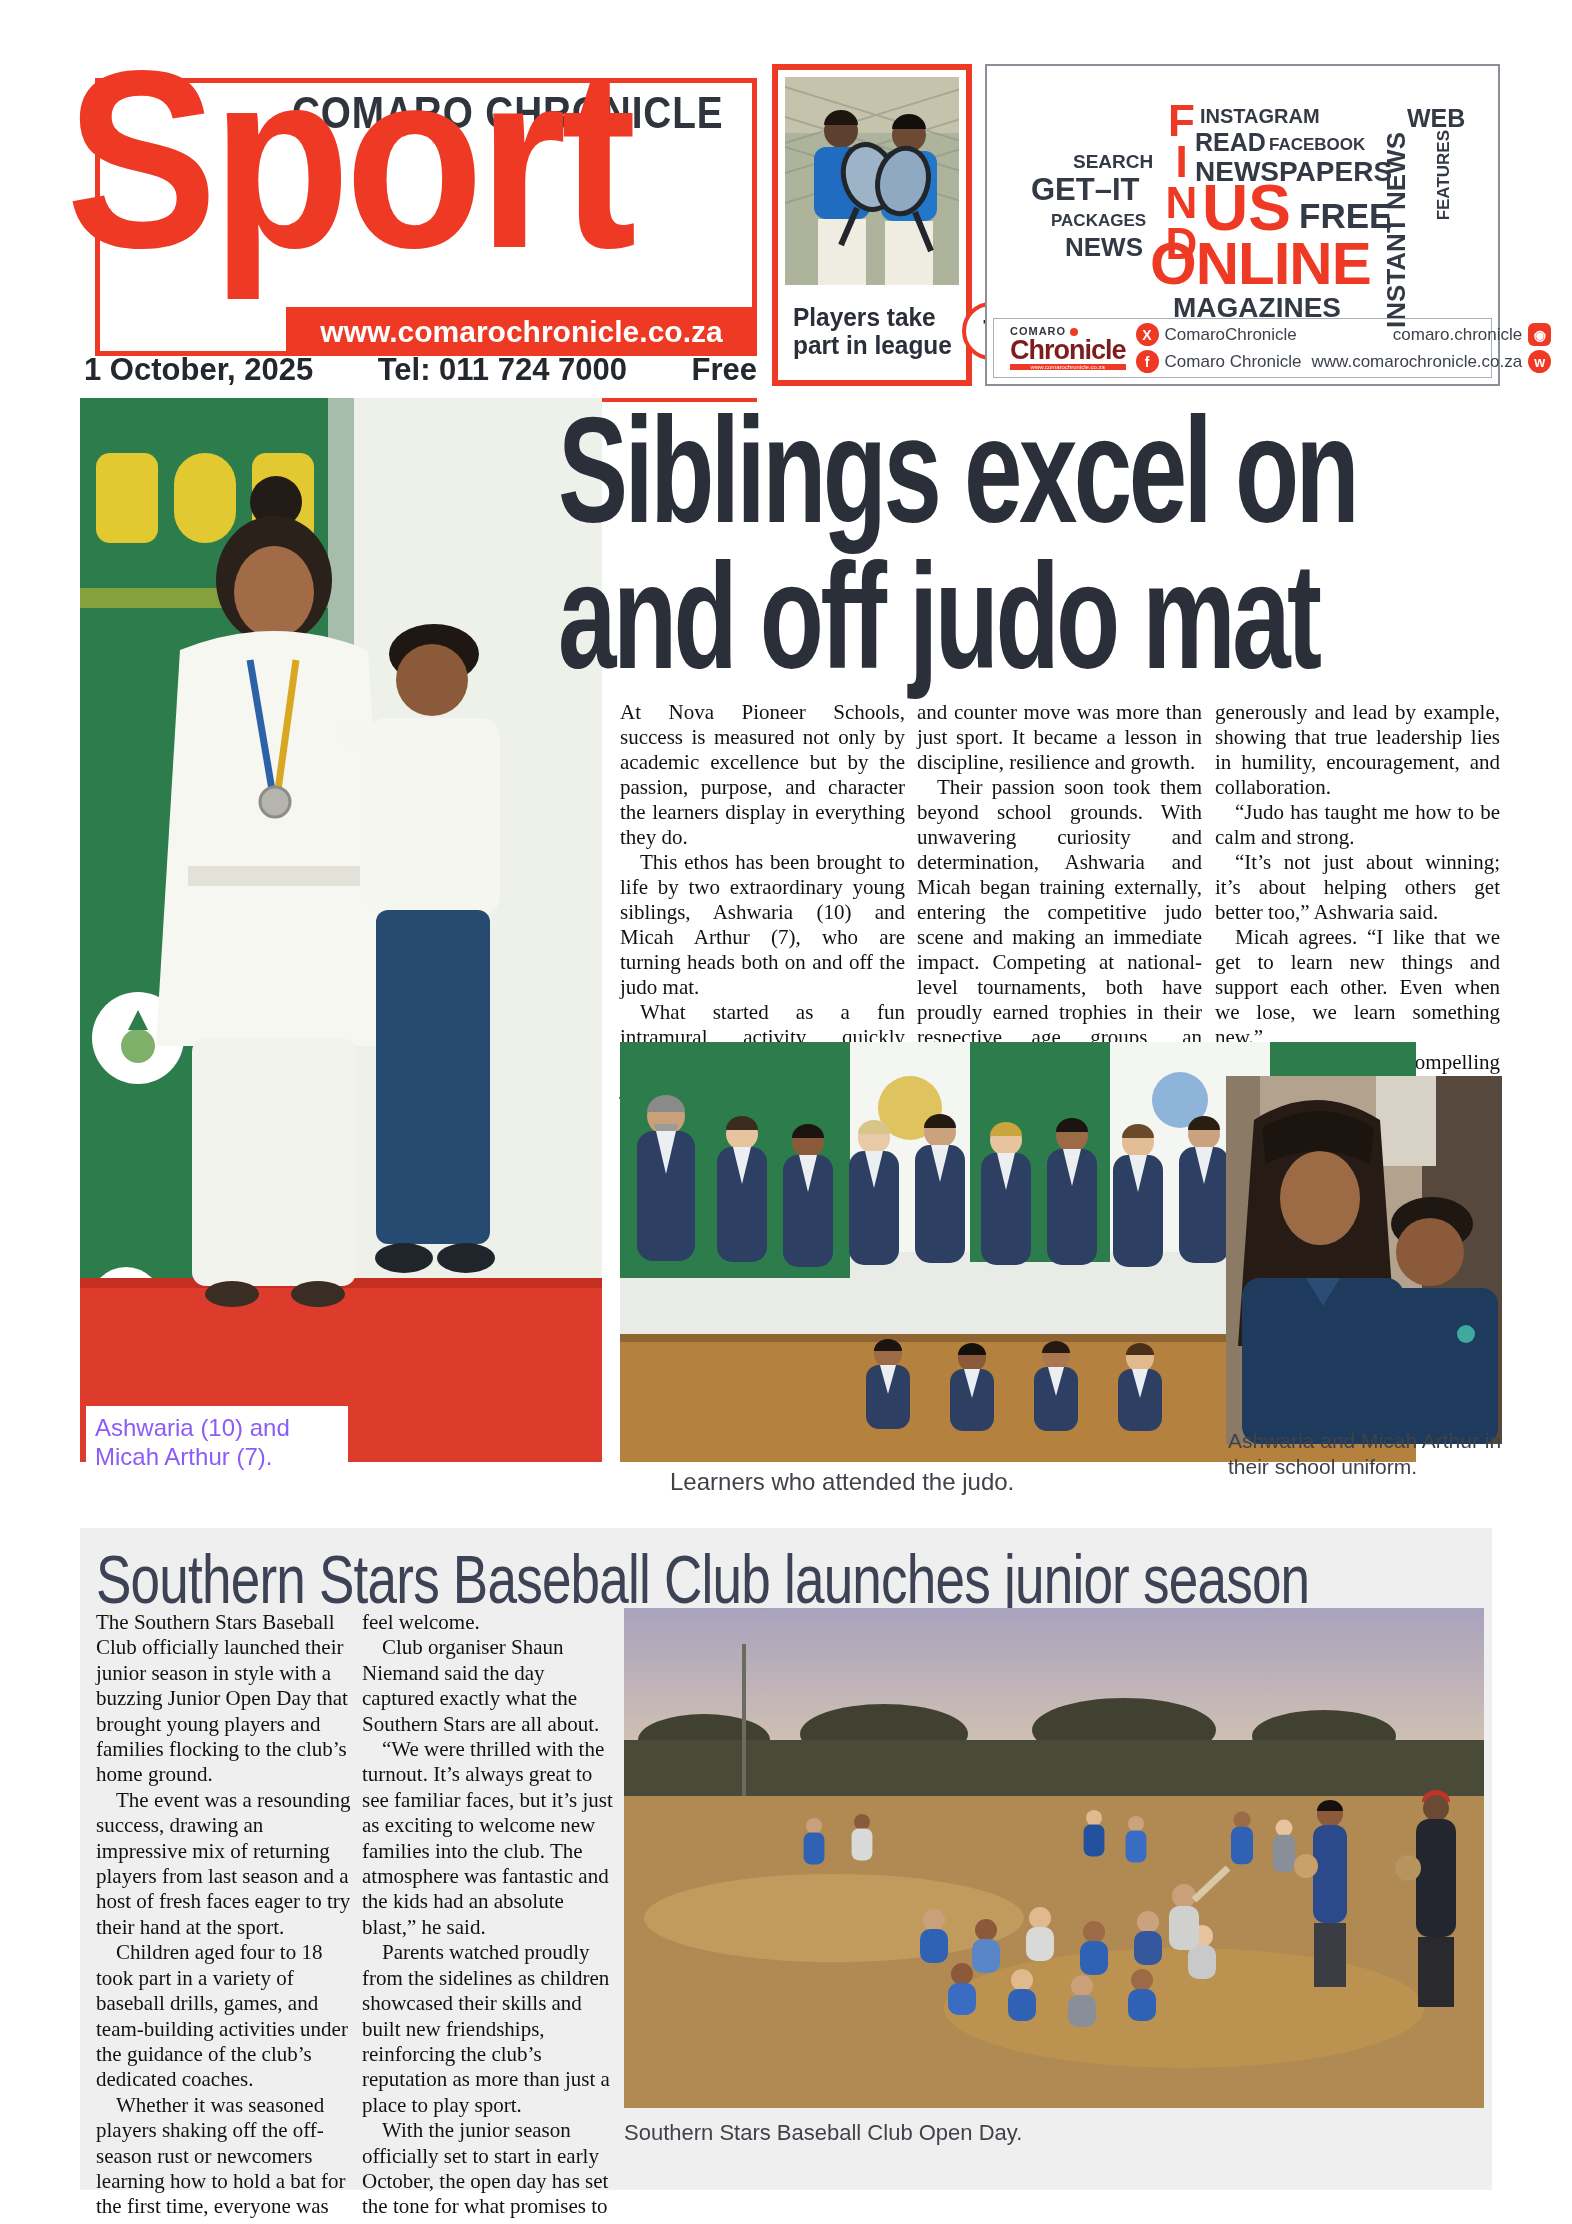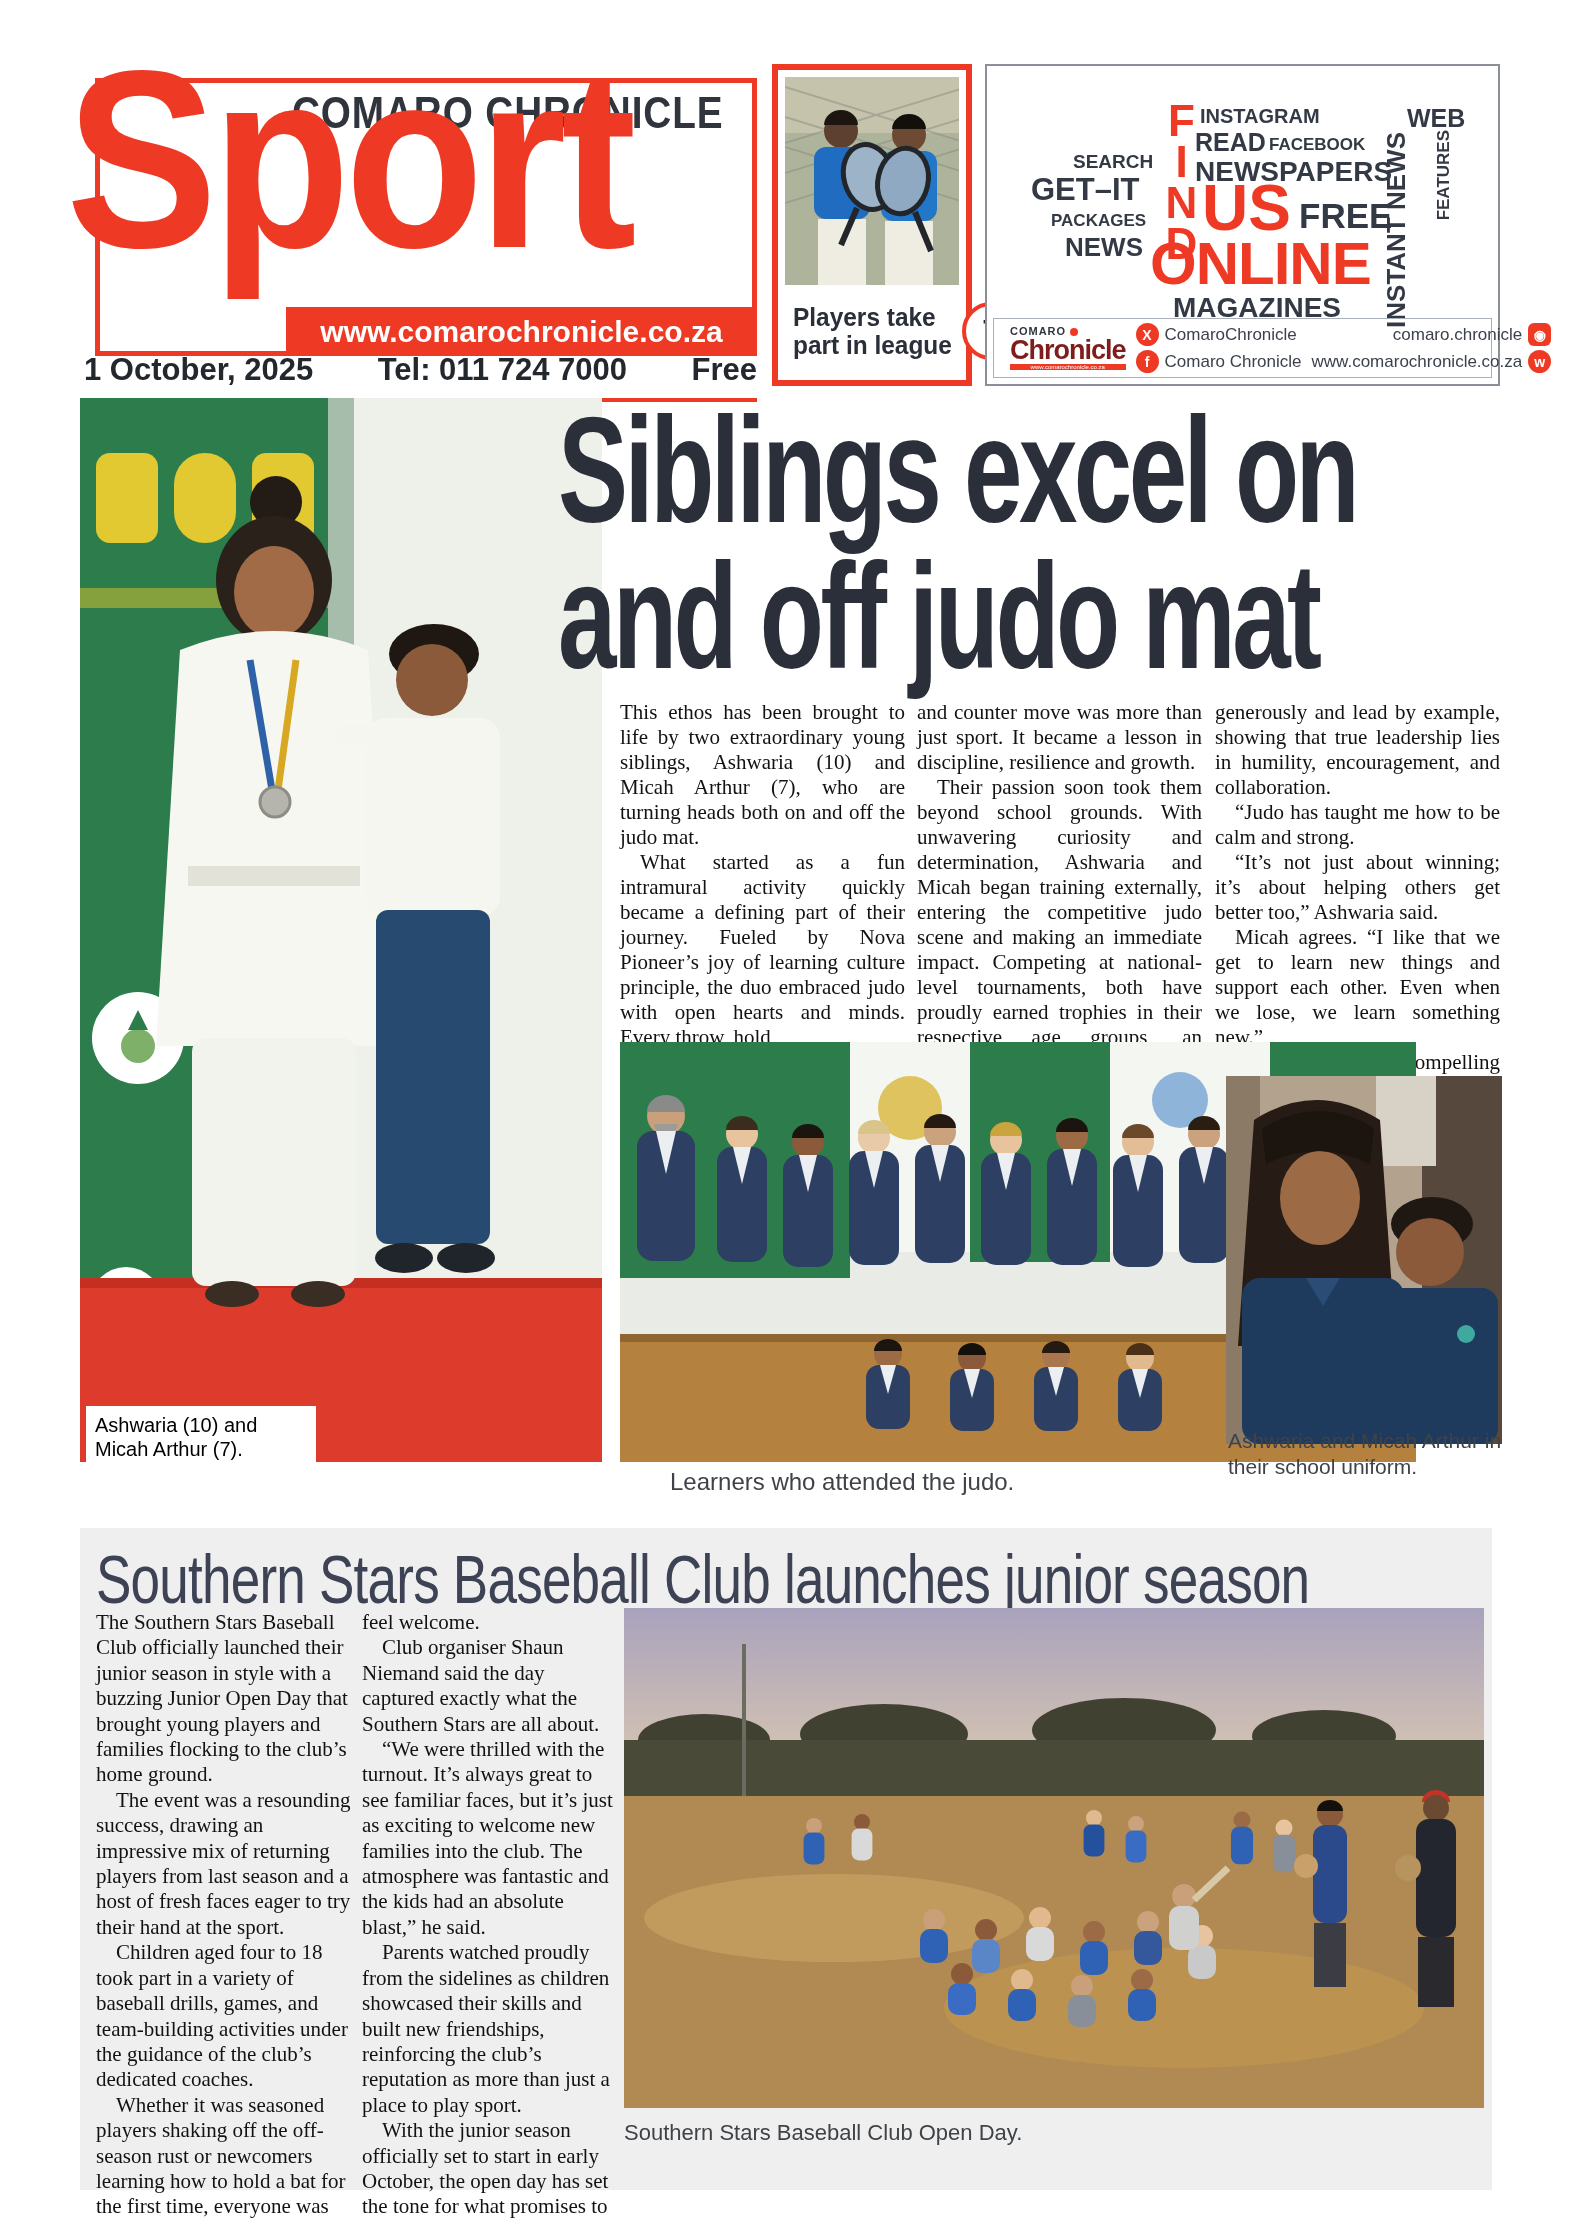--- a/index.html
+++ b/index.html
@@ -55,22 +55,22 @@
   .cc-name{font-size:27px;font-weight:800;color:#7f1d1d;letter-spacing:-1px;}
   .cc-bar{height:6px;background:#ee3a24;color:#fff;font-size:6px;line-height:6px;text-align:center;overflow:hidden;}
   .soc-col{display:flex;flex-direction:column;gap:4px;font-size:17px;color:#3c424c;font-weight:500;}
   .soc-row{display:flex;align-items:center;gap:6px;white-space:nowrap;}
   .soc-col.right{margin-left:auto;align-items:flex-end;}
   .icon{width:23px;height:23px;border-radius:50%;background:#ee3a24;color:#fff;display:inline-flex;align-items:center;
         justify-content:center;font-weight:800;font-size:14px;flex:0 0 auto;}
   .icon.sq{border-radius:6px;}
   
   .photo-left{position:absolute;left:80px;top:398px;width:522px;height:1064px;overflow:hidden;}
-  .caption-box{position:absolute;left:86px;top:1406px;width:230px;background:#fff;padding:7px 9px;box-sizing:border-box;
-               font-size:20px;line-height:1.22;color:#000000;}
+  .caption-box{position:absolute;left:86px;top:1406px;width:262px;background:#fff;padding:7px 9px;box-sizing:border-box;
+               font-size:24px;line-height:1.22;color:#8b5cf6;}
   .headline{position:absolute;left:558px;top:398px;margin:0;}
   .headline span{display:block;font-size:150px;font-weight:800;line-height:.97;letter-spacing:-5px;color:#2b2f39;
                  transform:scaleX(.70);transform-origin:0 0;white-space:nowrap;}
   .col{position:absolute;top:700px;width:285px;font-family:"Liberation Serif",serif;font-size:21px;line-height:1.19;
        color:#121212;text-align:justify;}
   .col p{margin:0;}
   .col p + p{text-indent:20px;}
   .col1{left:620px;}
   .col2{left:917px;}
   .col3{left:1215px;}
@@ -240,20 +240,21 @@
     </svg>
   </div>
   <div class="caption-box">Ashwaria (10) and Micah Arthur (7).</div>
 
   <h1 class="headline">
     <span>Siblings excel on</span>
     <span>and off judo mat</span>
   </h1>
 
   <div class="col col1">
+      <p>At Nova Pioneer Schools, success is measured not only by academic excellence but by the passion, purpose, and character the learners display in everything they do.</p>
       <p>This ethos has been brought to life by two extraordinary young siblings, Ashwaria (10) and Micah Arthur (7), who are turning heads both on and off the judo mat.</p>
       <p>What started as a fun intramural activity quickly became a defining part of their journey. Fueled by Nova Pioneer’s joy of learning culture principle, the duo embraced judo with open hearts and minds. Every throw, hold,</p>
     </div>
   <div class="col col2">
       <p>and counter move was more than just sport. It became a lesson in discipline, resilience and growth.</p>
       <p>Their passion soon took them beyond school grounds. With unwavering curiosity and determination, Ashwaria and Micah began training externally, entering the competitive judo scene and making an immediate impact. Competing at national-level tournaments, both have proudly earned trophies in their respective age groups, an impressive feat at such a young age.</p>
       <p>What truly sets them apart is not just their skill, but their character. They uplift teammates, share their experiences</p>
     </div>
   <div class="col col3">
       <p>generously and lead by example, showing that true leadership lies in humility, encouragement, and collaboration.</p>

